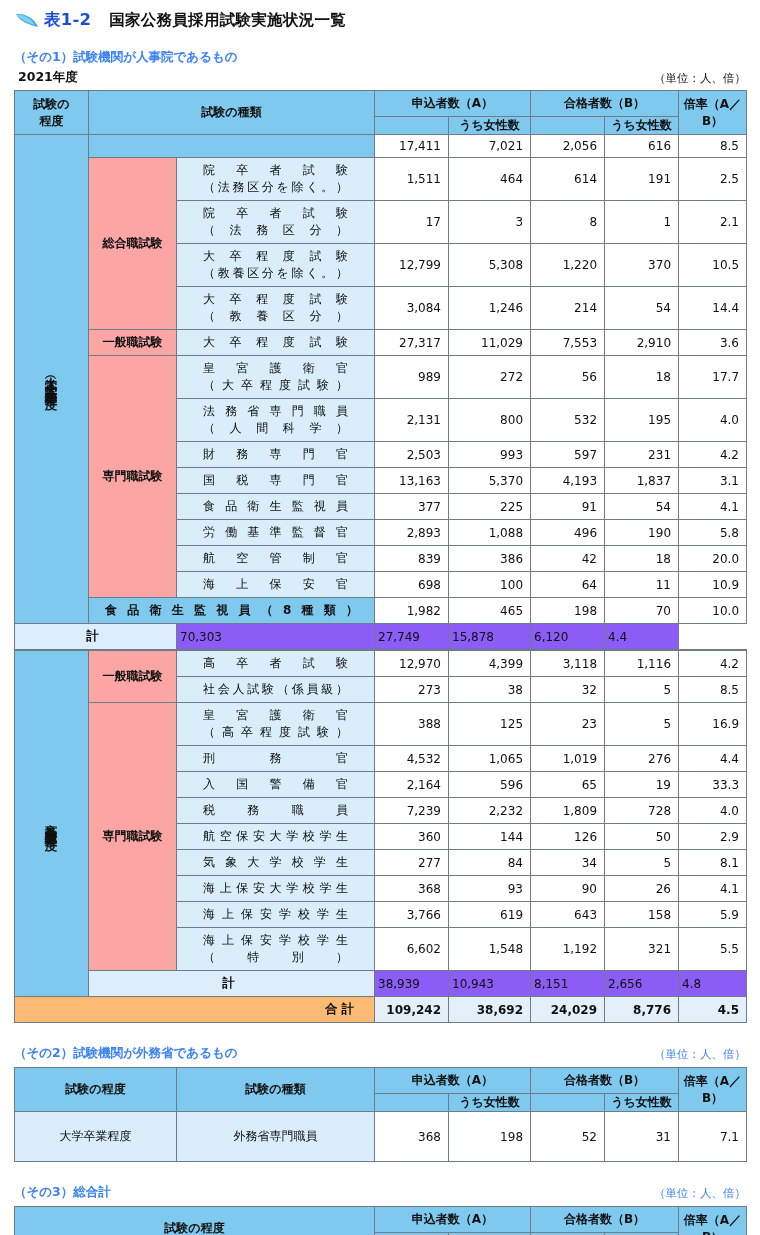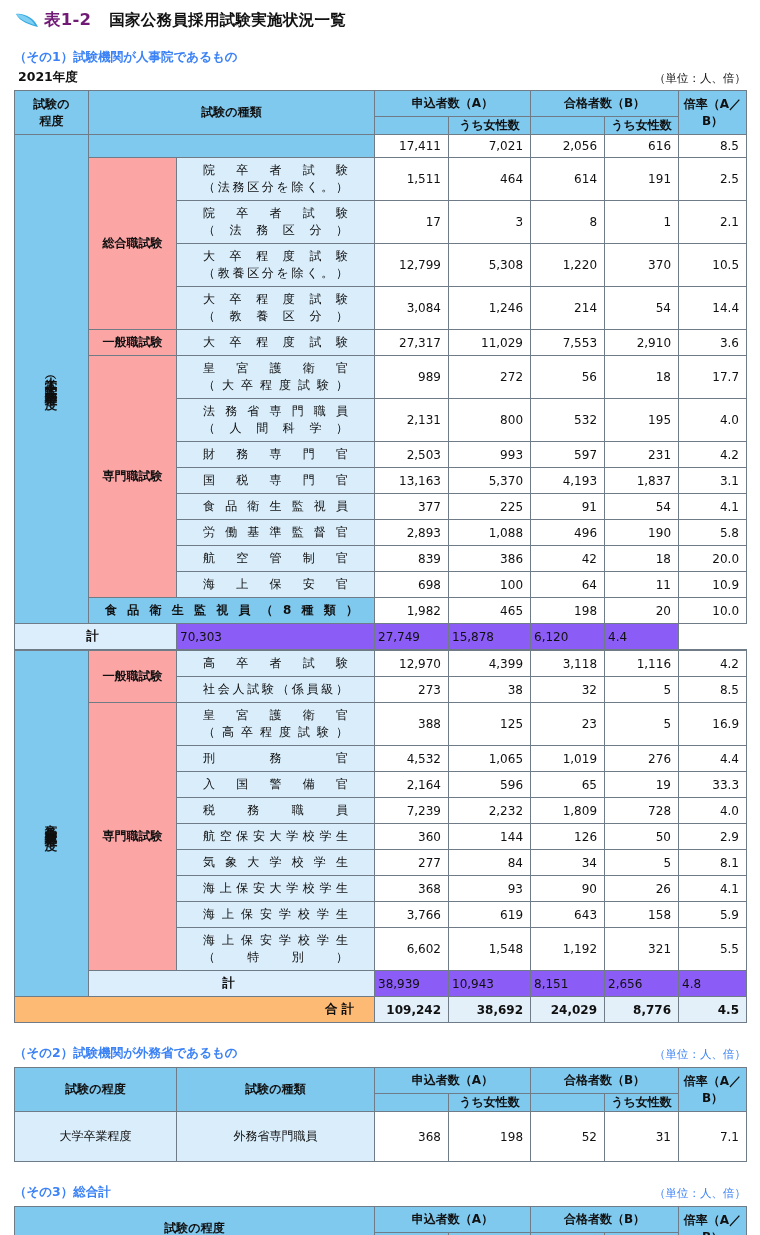--- a/index.html
+++ b/index.html
@@ -21,21 +21,21 @@
   }
   .swoosh {
     width: 26px; height: 19px;
     position: relative;
     flex: 0 0 auto;
   }
   .swoosh svg { display: block; }
   .title-badge {
     font-size: 16.5px;
     font-weight: bold;
-    color: #701a75;
+    color: #1d4ed8;
     letter-spacing: .2px;
     margin-left: -6px;
   }
   .title-text {
     font-size: 15.5px;
     font-weight: bold;
     color: #111;
     margin-left: 8px;
     letter-spacing: .3px;
   }
@@ -385,21 +385,21 @@
         <td class="num dot">100</td>
         <td class="num">64</td>
         <td class="num dot">11</td>
         <td class="num">10.9</td>
       </tr>
       <tr>
         <td class="exp-label" colspan="2">食品衛生監視員（8種類）</td>
         <td class="num">1,982</td>
         <td class="num dot">465</td>
         <td class="num">198</td>
-        <td class="num dot">20</td>
+        <td class="num dot">70</td>
         <td class="num">10.0</td>
       </tr>
       <tr>
         <td class="subtotal-label" colspan="2">計</td>
         <td class="subtotal-num">70,303</td>
         <td class="subtotal-num dot">27,749</td>
         <td class="subtotal-num">15,878</td>
         <td class="subtotal-num dot">6,120</td>
         <td class="subtotal-num">4.4</td>
       </tr>

